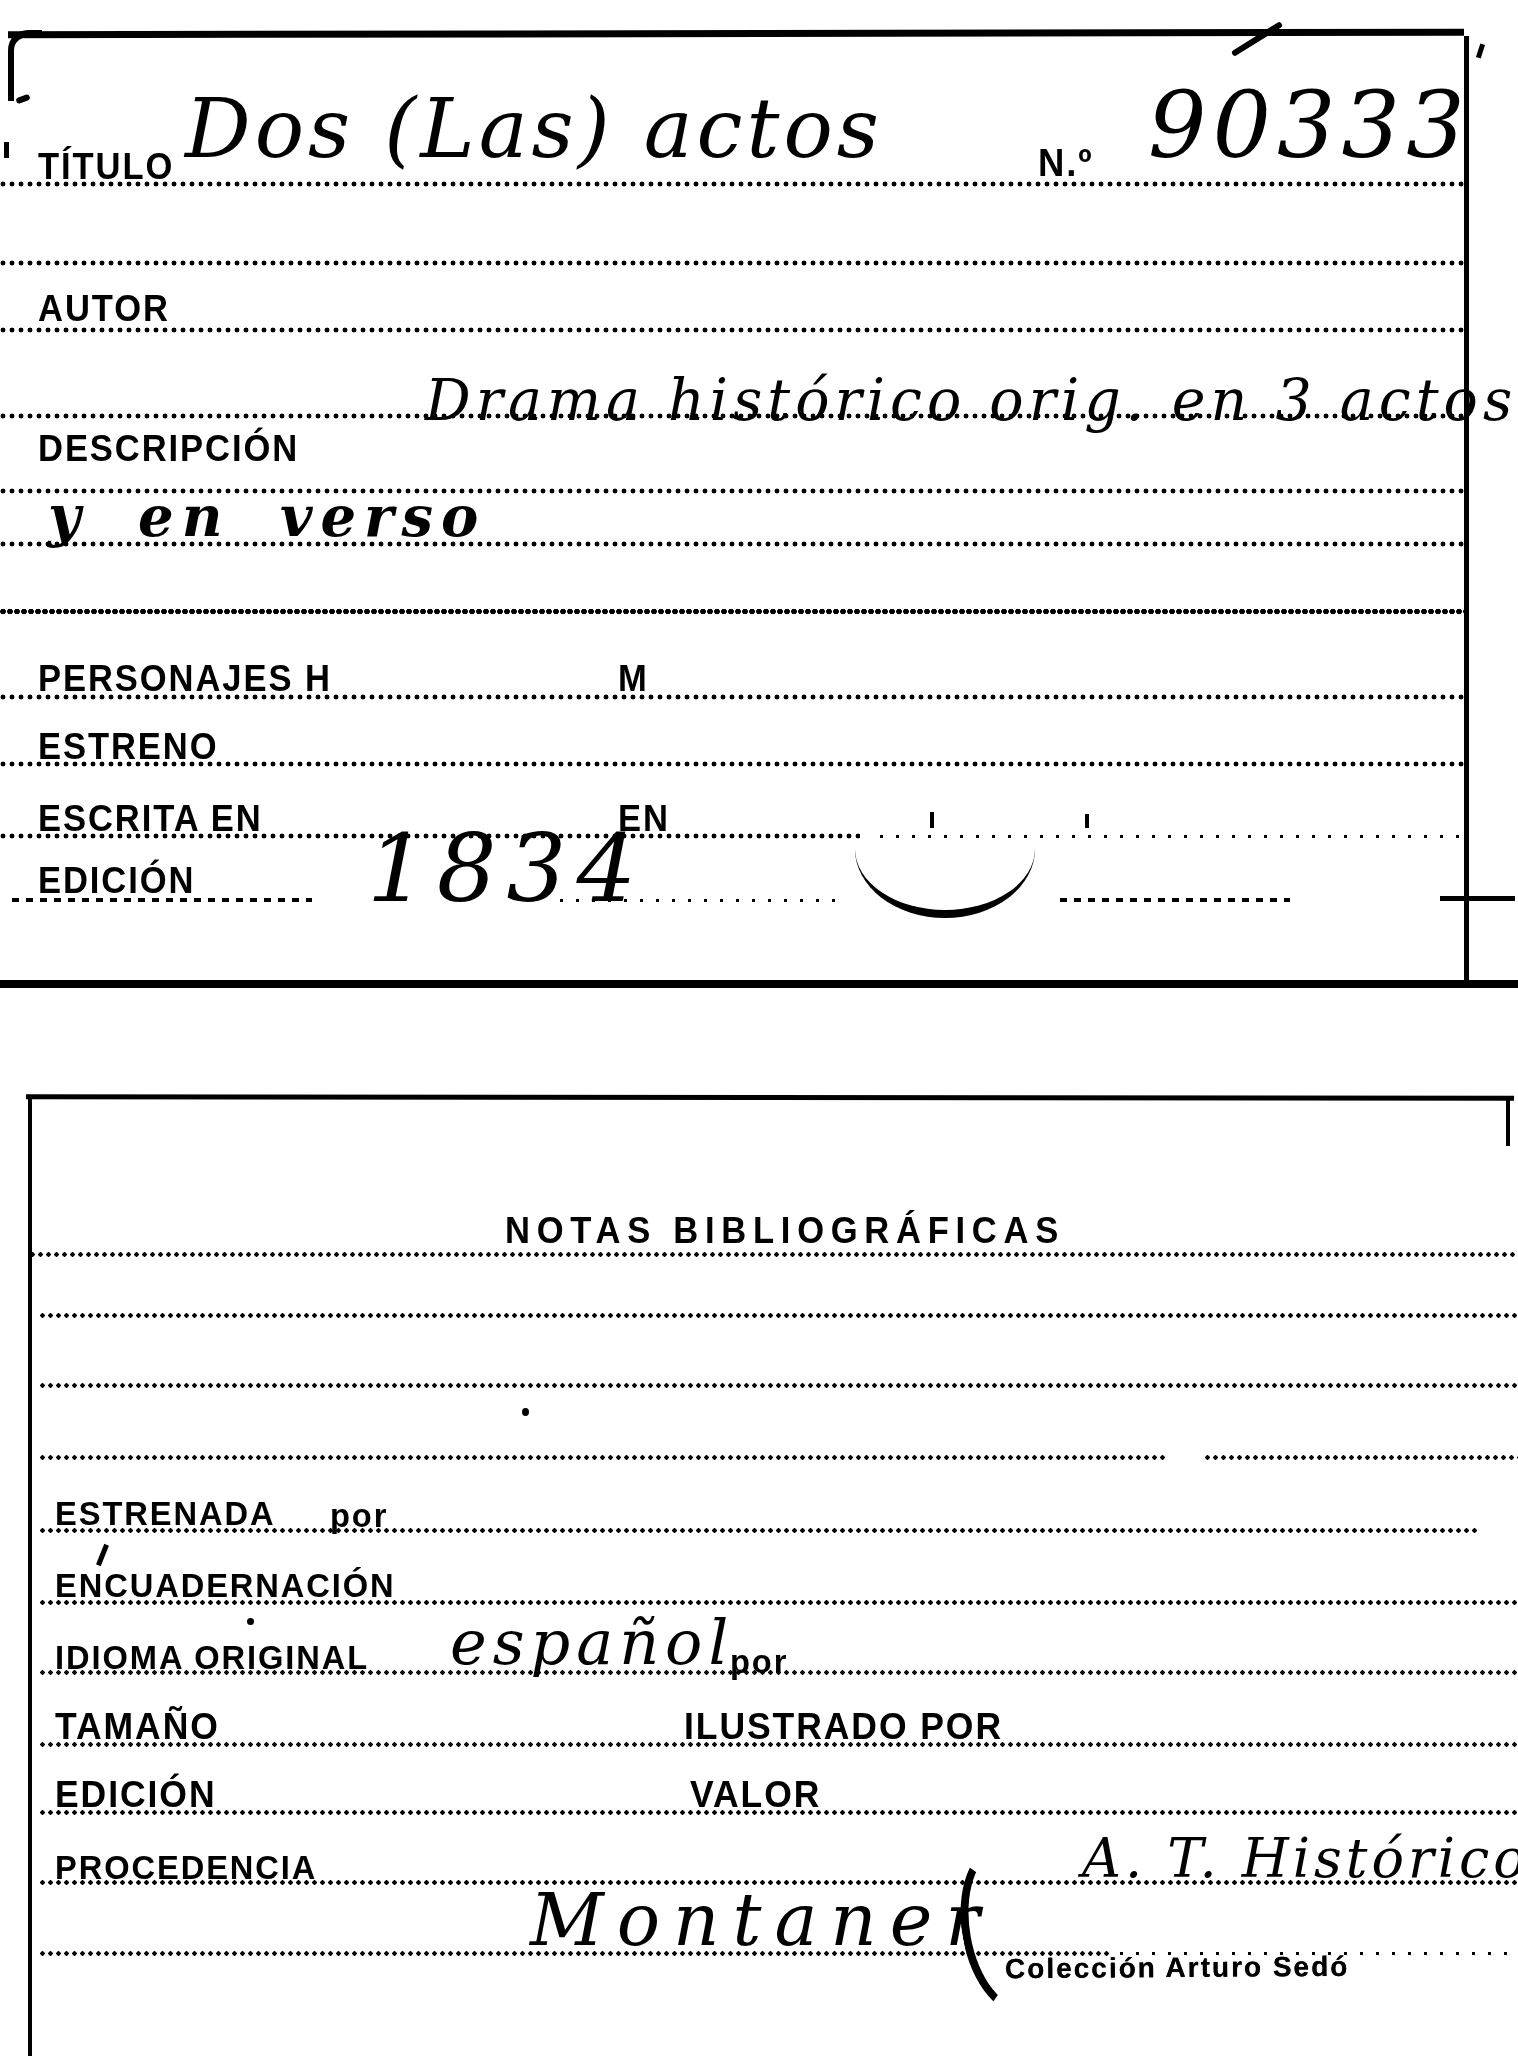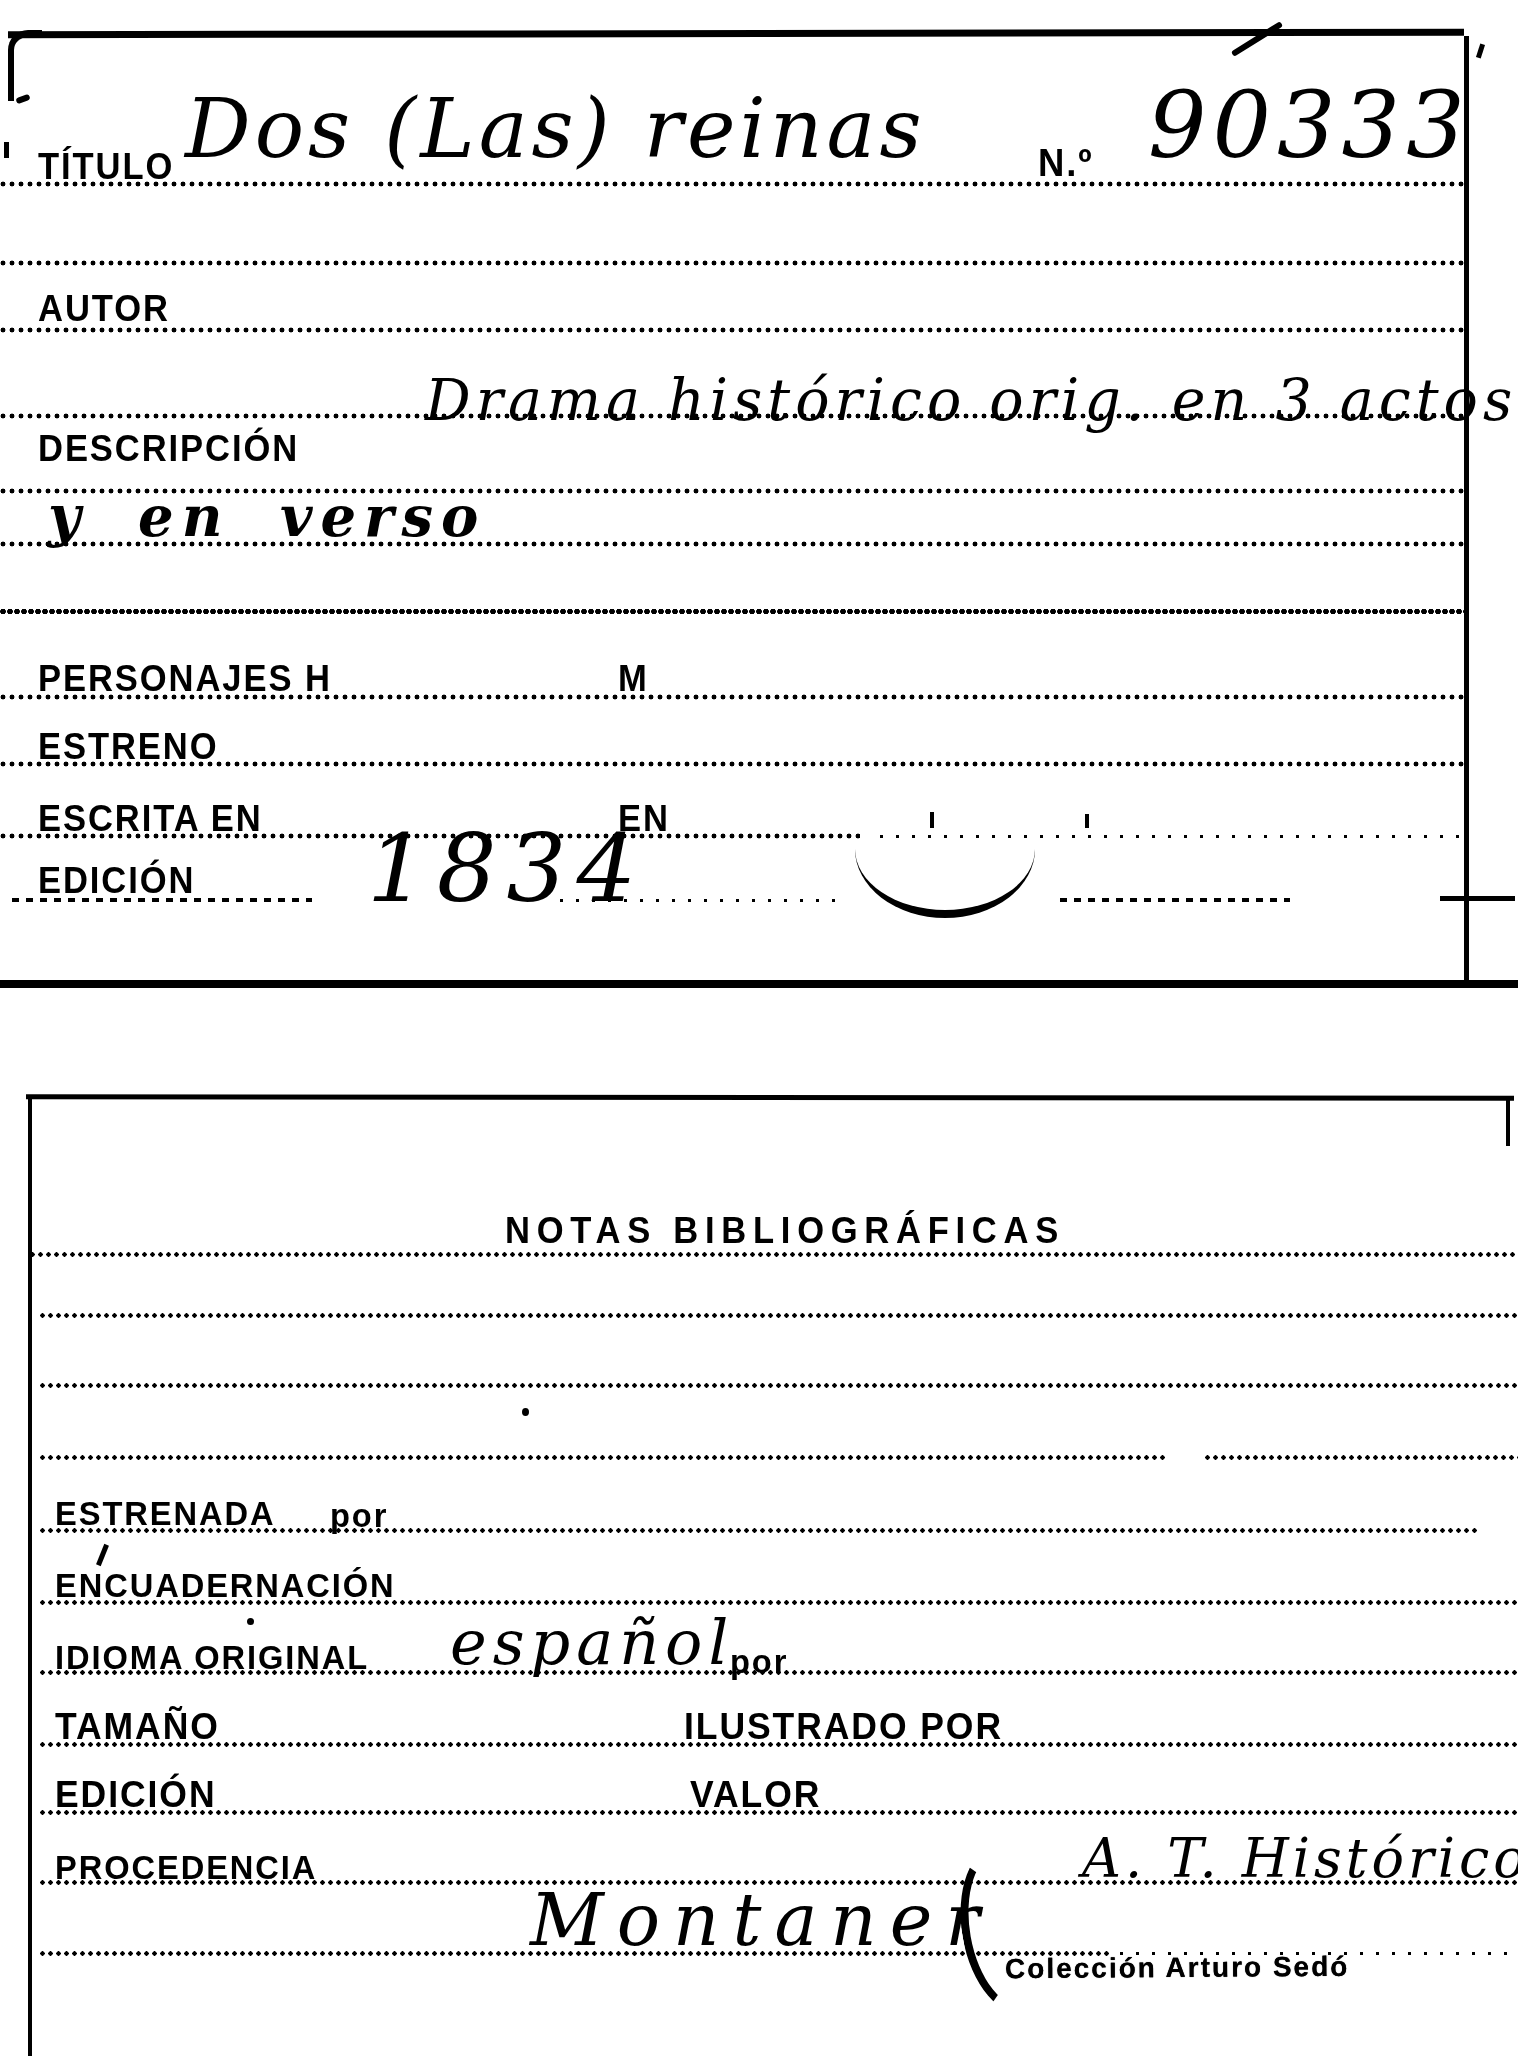--- a/index.html
+++ b/index.html
@@ -104,21 +104,21 @@
     <div class="abs" style="left:8px;top:30px;width:28px;height:64px;border-left:6px solid #000;border-top:7px solid #000;border-top-left-radius:20px;"></div>
     <div class="abs solidline" style="left:1464px;top:36px;width:5px;height:948px;"></div>
     <div class="abs solidline" style="left:0px;top:980px;width:1518px;height:8px;"></div>
     <div class="stray" style="left:1228px;top:36px;width:58px;height:6px;transform:rotate(-32deg);border-radius:3px;"></div>
     <div class="stray" style="left:1478px;top:44px;width:5px;height:14px;transform:rotate(18deg);"></div>
     <div class="stray" style="left:4px;top:142px;width:5px;height:16px;"></div>
     <div class="stray" style="left:16px;top:96px;width:14px;height:6px;transform:rotate(-20deg);border-radius:3px;"></div>
   </div>
 
   <span class="lbl c1" style="left:38px;top:146px;">TÍTULO</span>
-  <span class="hw" style="left:185px;top:88px;font-size:82px;letter-spacing:4px;">Dos (Las) reinas</span>
+  <span class="hw" style="left:185px;top:88px;font-size:82px;letter-spacing:4px;">Dos (Las) actos</span>
   <span class="lbl c1" style="left:1038px;top:142px;font-size:38px;">N.º</span>
   <span class="hw" style="left:1148px;top:80px;font-size:92px;letter-spacing:6px;">90333</span>
   <div class="rule dots" style="left:0px;top:181px;width:1464px;"></div>
 
   <div class="rule dots" style="left:0px;top:260px;width:1464px;"></div>
 
   <span class="lbl c1" style="left:38px;top:288px;">AUTOR</span>
   <div class="rule dots" style="left:0px;top:327px;width:1464px;"></div>
 
   <div class="rule dots" style="left:0px;top:413px;width:1464px;"></div>

